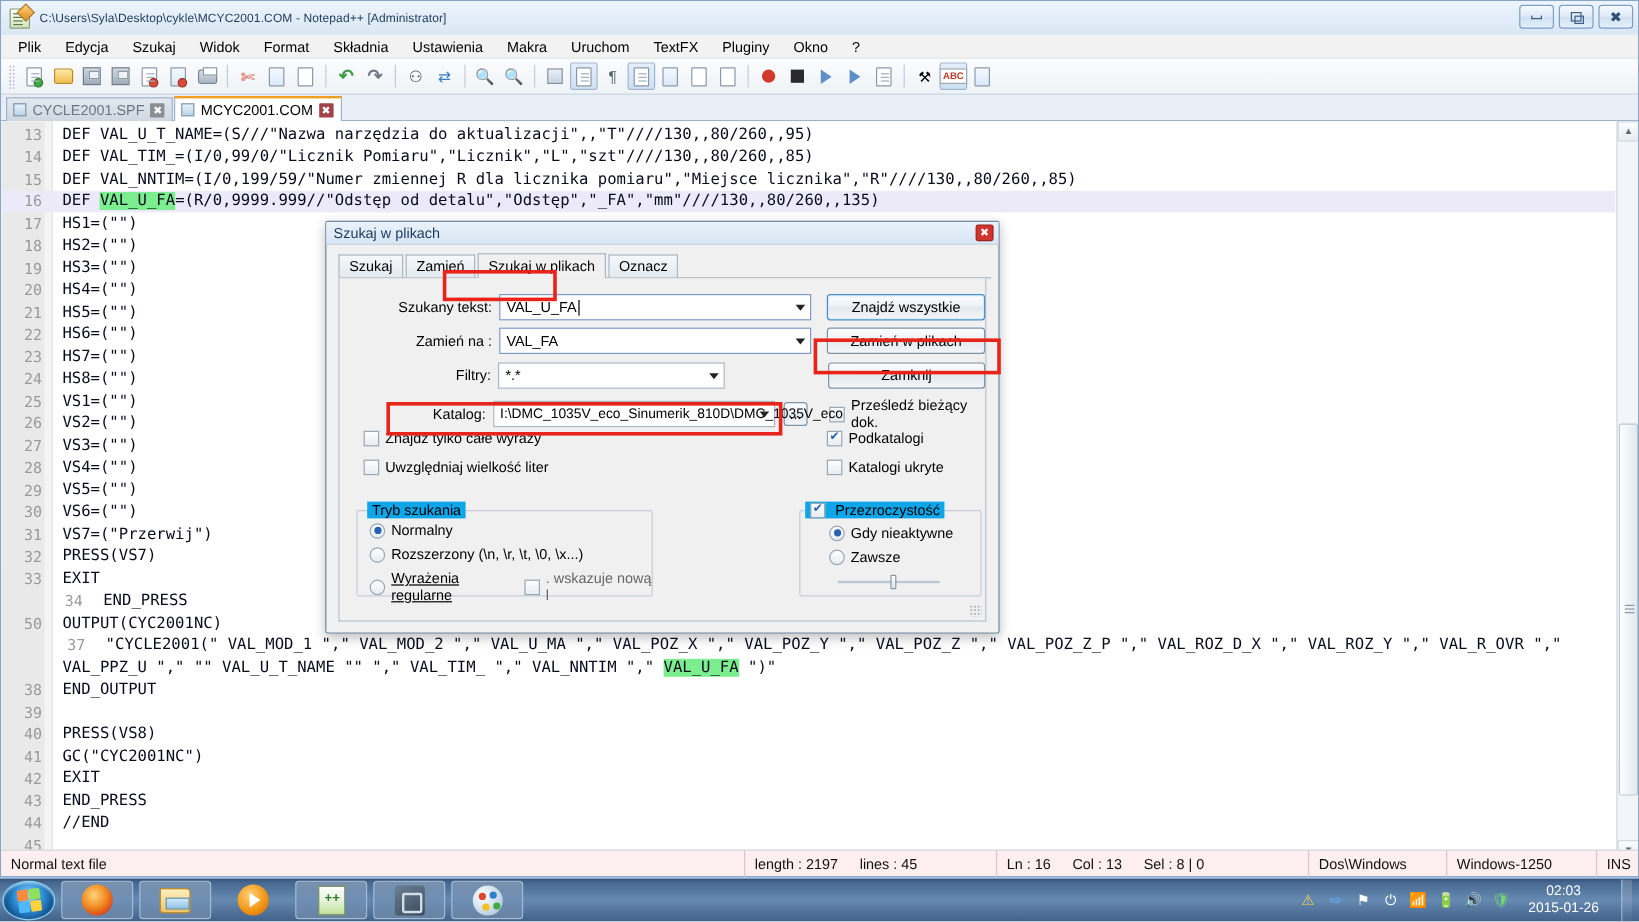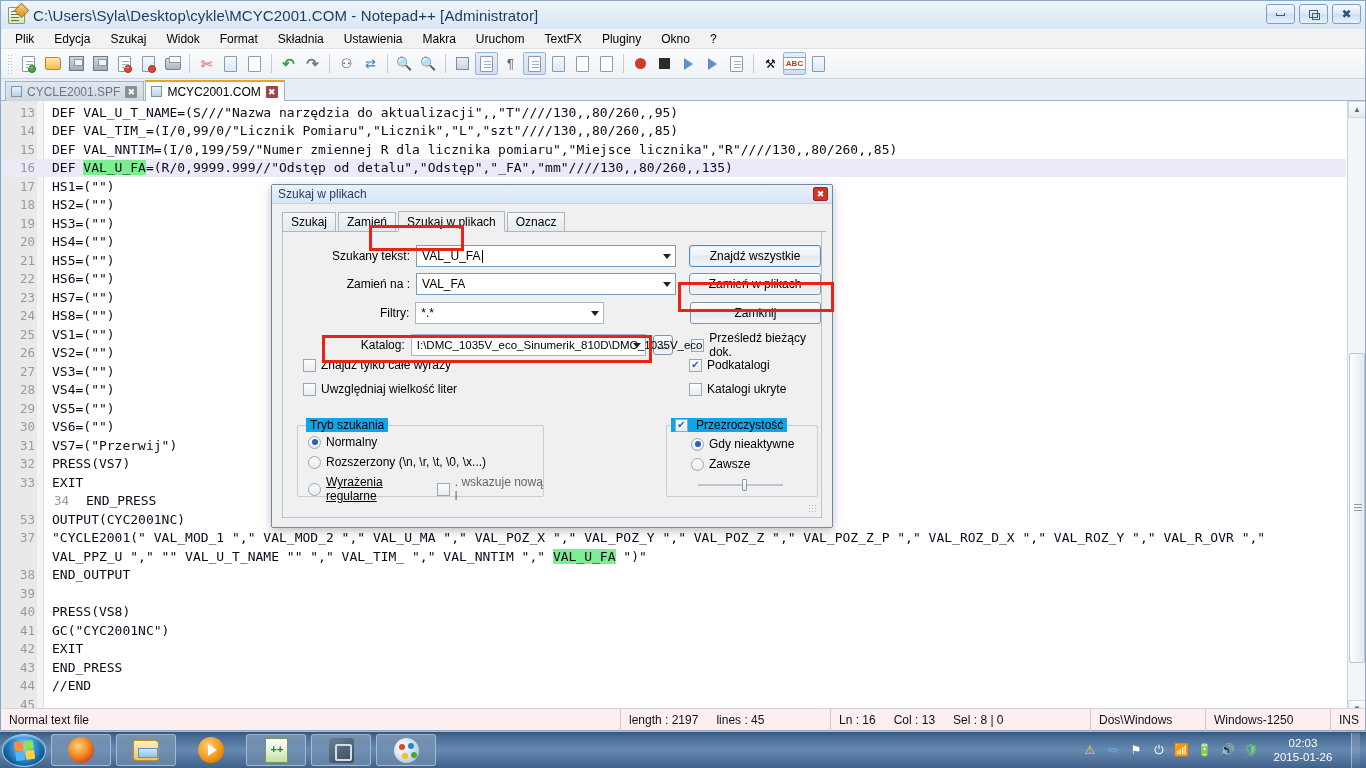--- a/index.html
+++ b/index.html
@@ -30,21 +30,21 @@
   }
   .title-icon:before {
     content: ""; position: absolute; left: 2px; top: 3px; width: 8px; height: 1px;
     background: #5d7a45; box-shadow: 0 3px 0 #5d7a45, 0 6px 0 #5d7a45, 0 9px 0 #5d7a45;
   }
   .title-icon:after {
     content:""; position:absolute; right:-3px; top:-3px; width:9px; height:9px;
     background: linear-gradient(135deg,#ffd37a,#e08a1e); transform: rotate(45deg);
     border:1px solid #a9761d;
   }
-  .title-text { font-size: 15px; color: #1b3a5c; letter-spacing: 0.1px; }
+  .title-text { font-size: 10px; color: #1b3a5c; letter-spacing: 0.1px; }
   .win-btns { position: absolute; right: 4px; top: 3px; display: flex; gap: 4px; }
   .win-btn {
     width: 29px; height: 20px; border: 1px solid #7e9ec2; border-radius: 3px;
     background: linear-gradient(180deg,#f4f9fd 0%,#dfeaf6 48%,#cfe0f0 52%,#e5f0fa 100%);
     display: flex; align-items: center; justify-content: center;
     color: #2f4f75; font-size: 10px;
   }
   .win-btn .g-min { width: 9px; height: 3px; border: 1px solid #3a5d86; border-top: none; }
   .win-btn .g-max { width: 9px; height: 8px; border: 1px solid #3a5d86; position: relative; }
   .win-btn .g-max:after { content:""; position:absolute; left:2px; top:2px; right:-3px; bottom:-3px; border:1px solid #3a5d86; background: transparent;}
@@ -425,22 +425,22 @@
           <div class="line" style="position: relative;"><span class="ln-num">25</span><span style="margin-left: 51px;">VS1=("")</span></div>
           <div class="line" style="position: relative;"><span class="ln-num">26</span><span style="margin-left: 51px;">VS2=("")</span></div>
           <div class="line" style="position: relative;"><span class="ln-num">27</span><span style="margin-left: 51px;">VS3=("")</span></div>
           <div class="line" style="position: relative;"><span class="ln-num">28</span><span style="margin-left: 51px;">VS4=("")</span></div>
           <div class="line" style="position: relative;"><span class="ln-num">29</span><span style="margin-left: 51px;">VS5=("")</span></div>
           <div class="line" style="position: relative;"><span class="ln-num">30</span><span style="margin-left: 51px;">VS6=("")</span></div>
           <div class="line" style="position: relative;"><span class="ln-num">31</span><span style="margin-left: 51px;">VS7=("Przerwij")</span></div>
           <div class="line" style="position: relative;"><span class="ln-num">32</span><span style="margin-left: 51px;">PRESS(VS7)</span></div>
           <div class="line" style="position: relative;"><span class="ln-num">33</span><span style="margin-left: 51px;">EXIT</span></div>
           <div class="line" style="position: relative; padding-left: 34px;"><span class="ln-num">34</span><span style="margin-left: 51px;">END_PRESS</span></div>
-          <div class="line" style="position: relative;"><span class="ln-num">53</span><span style="margin-left: 51px;">OUTPUT(CYC2001NC)</span></div>
-          <div class="line" style="position: relative;"><span class="ln-num">37</span><span style="margin-left: 51px;">"CYCLE2001(" VAL_MOD_1 "," VAL_MOD_2 "," VAL_U_MA "," VAL_POZ_X "," VAL_POZ_Y "," VAL_POZ_Z "," VAL_POZ_Z_P "," VAL_ROZ_D_X "," VAL_ROZ_Y "," VAL_R_OVR ","</span></div>
+          <div class="line" style="position: relative;"><span class="ln-num">50</span><span style="margin-left: 51px;">OUTPUT(CYC2001NC)</span></div>
+          <div class="line" style="position: relative; padding-left: 36px;"><span class="ln-num">37</span><span style="margin-left: 51px;">"CYCLE2001(" VAL_MOD_1 "," VAL_MOD_2 "," VAL_U_MA "," VAL_POZ_X "," VAL_POZ_Y "," VAL_POZ_Z "," VAL_POZ_Z_P "," VAL_ROZ_D_X "," VAL_ROZ_Y "," VAL_R_OVR ","</span></div>
           <div class="line" style="position: relative;"><span class="ln-num"></span><span style="margin-left: 51px;">VAL_PPZ_U "," "" VAL_U_T_NAME "" "," VAL_TIM_ "," VAL_NNTIM "," <span class="hl-word">VAL_U_FA</span> ")"</span></div>
           <div class="line" style="position: relative;"><span class="ln-num">38</span><span style="margin-left: 51px;">END_OUTPUT</span></div>
           <div class="line" style="position: relative;"><span class="ln-num">39</span><span style="margin-left: 51px;"></span></div>
           <div class="line" style="position: relative;"><span class="ln-num">40</span><span style="margin-left: 51px;">PRESS(VS8)</span></div>
           <div class="line" style="position: relative;"><span class="ln-num">41</span><span style="margin-left: 51px;">GC("CYC2001NC")</span></div>
           <div class="line" style="position: relative;"><span class="ln-num">42</span><span style="margin-left: 51px;">EXIT</span></div>
           <div class="line" style="position: relative;"><span class="ln-num">43</span><span style="margin-left: 51px;">END_PRESS</span></div>
           <div class="line" style="position: relative;"><span class="ln-num">44</span><span style="margin-left: 51px;">//END</span></div>
           <div class="line" style="position: relative;"><span class="ln-num">45</span><span style="margin-left: 51px;"></span></div>
         </div>

